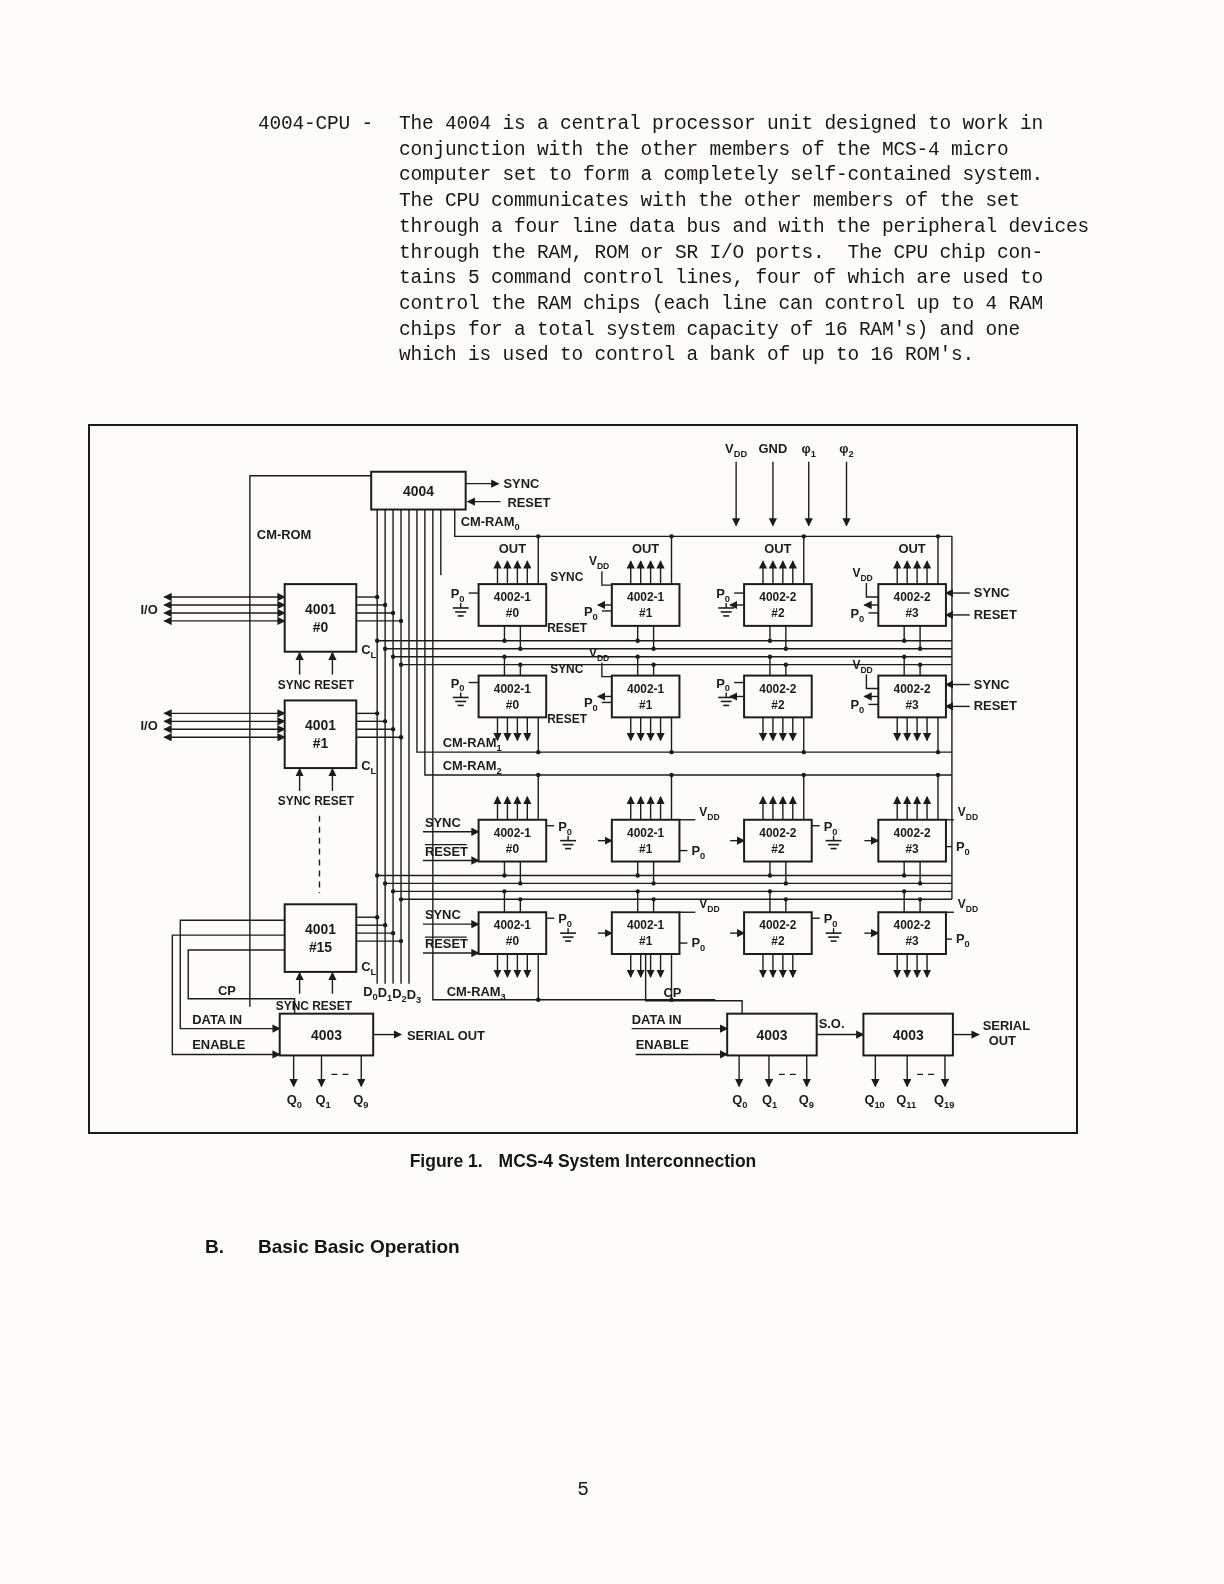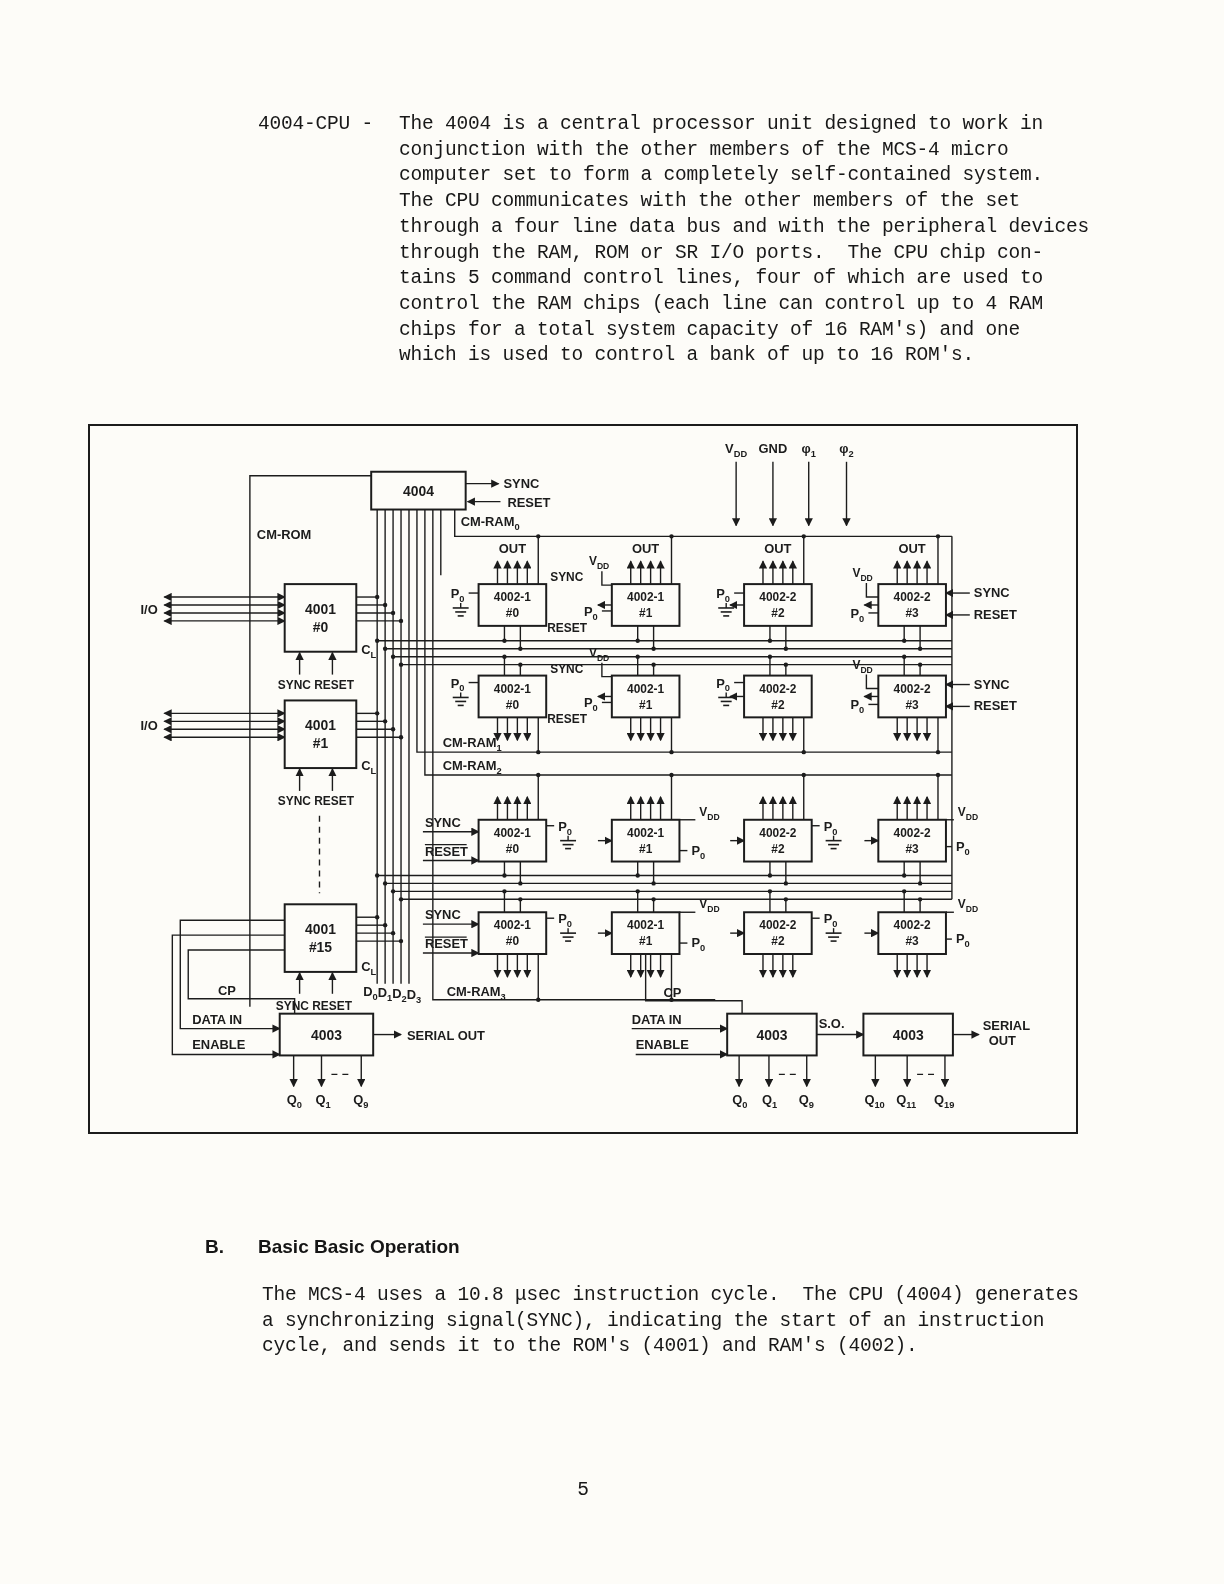--- a/index.html
+++ b/index.html
@@ -526,24 +526,24 @@
         <text x="903" y="623" font-size="13" font-weight="bold" fill="#1c1c1c" text-anchor="start"><tspan>OUT</tspan></text>
         <text x="645" y="682" font-size="13" font-weight="bold" fill="#1c1c1c" text-anchor="start"><tspan>Q</tspan><tspan dy="4" font-size="72%">0</tspan><tspan dy="-3"></tspan></text>
         <text x="675" y="682" font-size="13" font-weight="bold" fill="#1c1c1c" text-anchor="start"><tspan>Q</tspan><tspan dy="4" font-size="72%">1</tspan><tspan dy="-3"></tspan></text>
         <text x="712" y="682" font-size="13" font-weight="bold" fill="#1c1c1c" text-anchor="start"><tspan>Q</tspan><tspan dy="4" font-size="72%">9</tspan><tspan dy="-3"></tspan></text>
         <text x="778" y="682" font-size="13" font-weight="bold" fill="#1c1c1c" text-anchor="start"><tspan>Q</tspan><tspan dy="4" font-size="72%">10</tspan><tspan dy="-3"></tspan></text>
         <text x="810" y="682" font-size="13" font-weight="bold" fill="#1c1c1c" text-anchor="start"><tspan>Q</tspan><tspan dy="4" font-size="72%">11</tspan><tspan dy="-3"></tspan></text>
         <text x="848" y="682" font-size="13" font-weight="bold" fill="#1c1c1c" text-anchor="start"><tspan>Q</tspan><tspan dy="4" font-size="72%">19</tspan><tspan dy="-3"></tspan></text>
       </svg>
   </div>
 
+  <div class="abs figure-caption">
+    <span>Figure 1.</span><span class="cap-title">MCS-4 System Interconnection</span>
+  </div>
 
   <div class="abs section-heading">
     <span class="sec-letter">B.</span><span>Basic Basic Operation</span>
   </div>
 
-  <div class="abs mono section-body">The MCS-4 uses a 10.8 μsec instruction cycle.  The CPU (4004) generates
-a synchronizing signal(SYNC), indicating the start of an instruction
-cycle, and sends it to the ROM's (4001) and RAM's (4002).</div>
 
   <div class="abs mono page-number">5</div>
 
 </div>
 
 </body></html>

